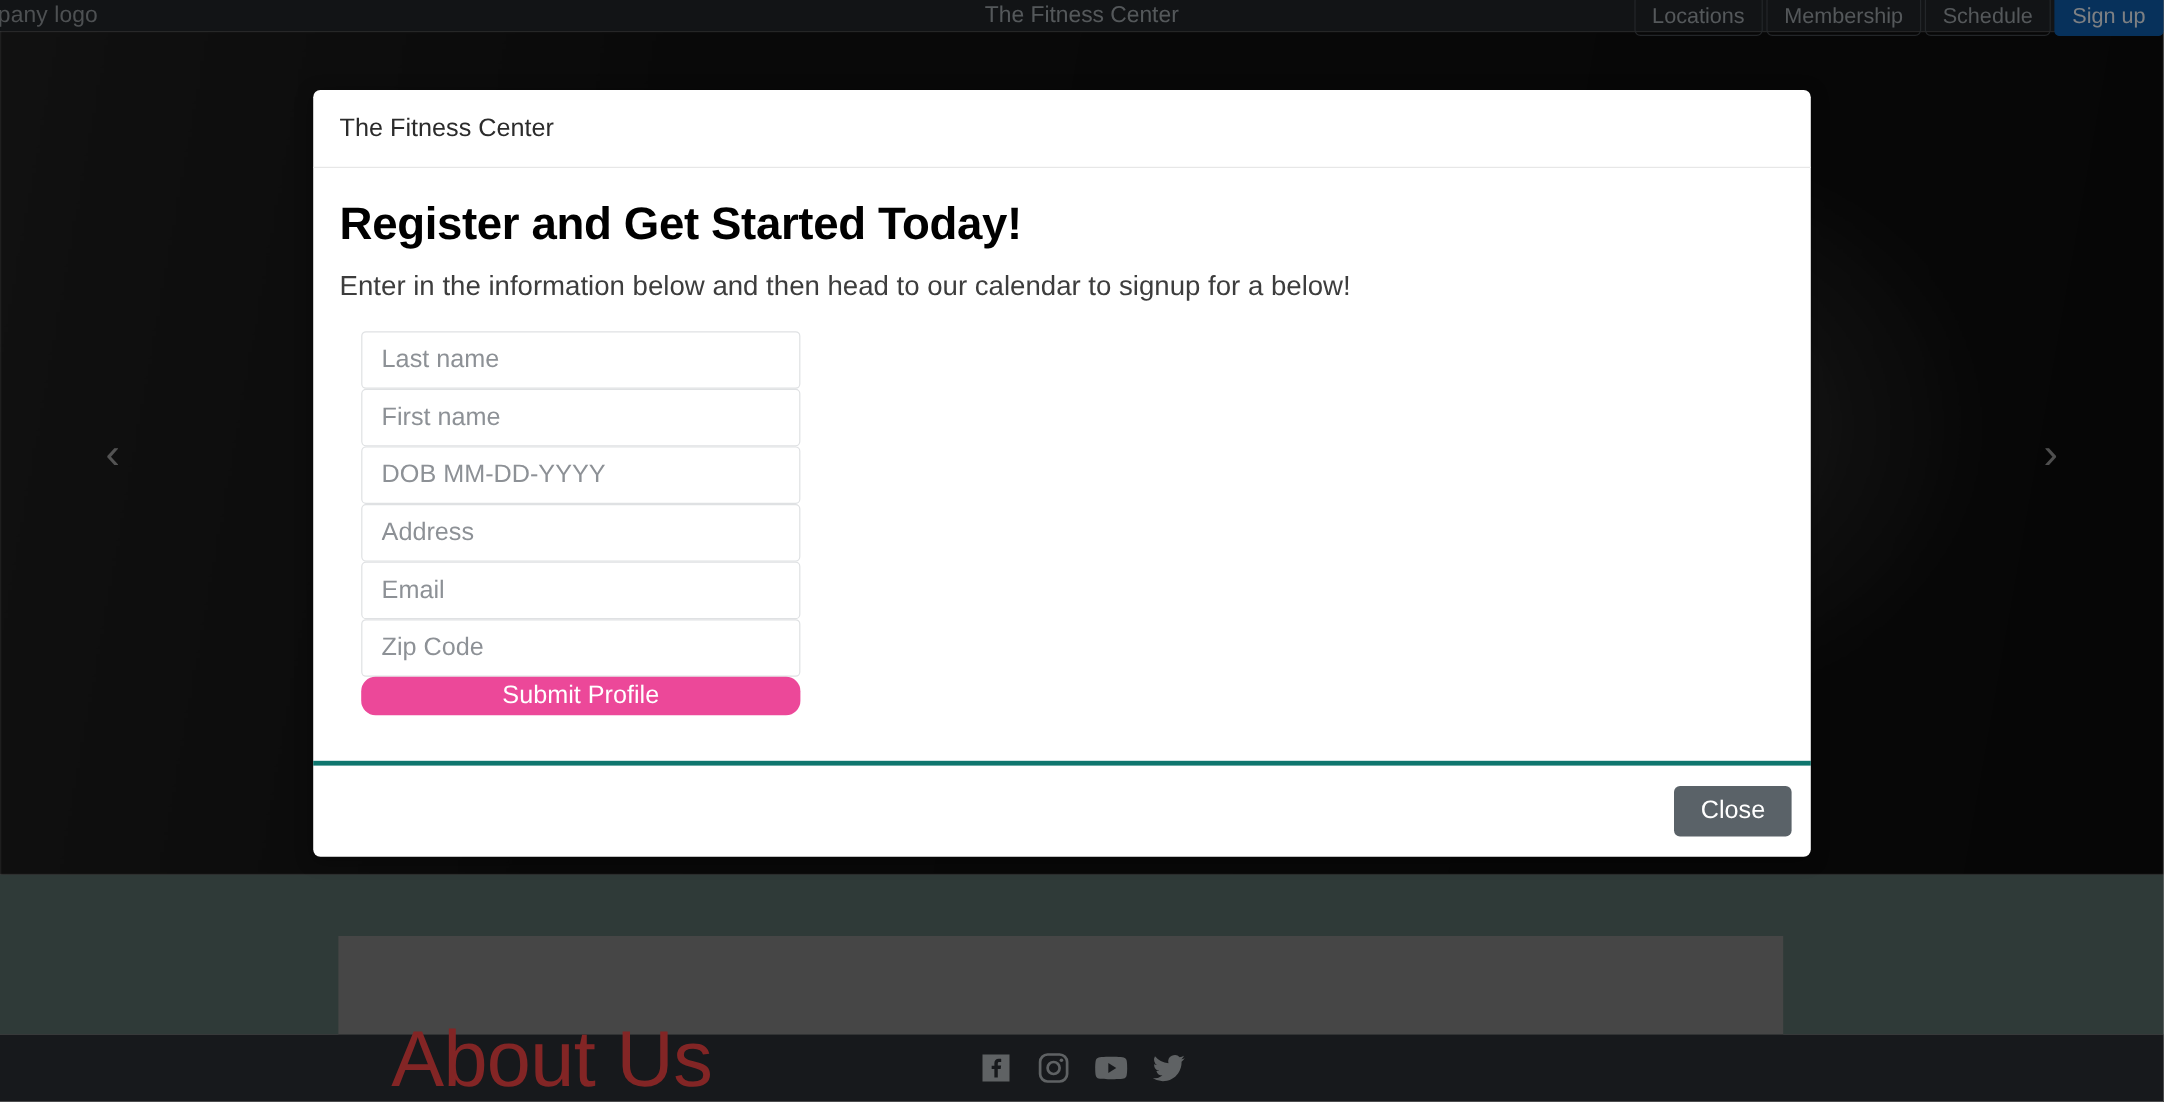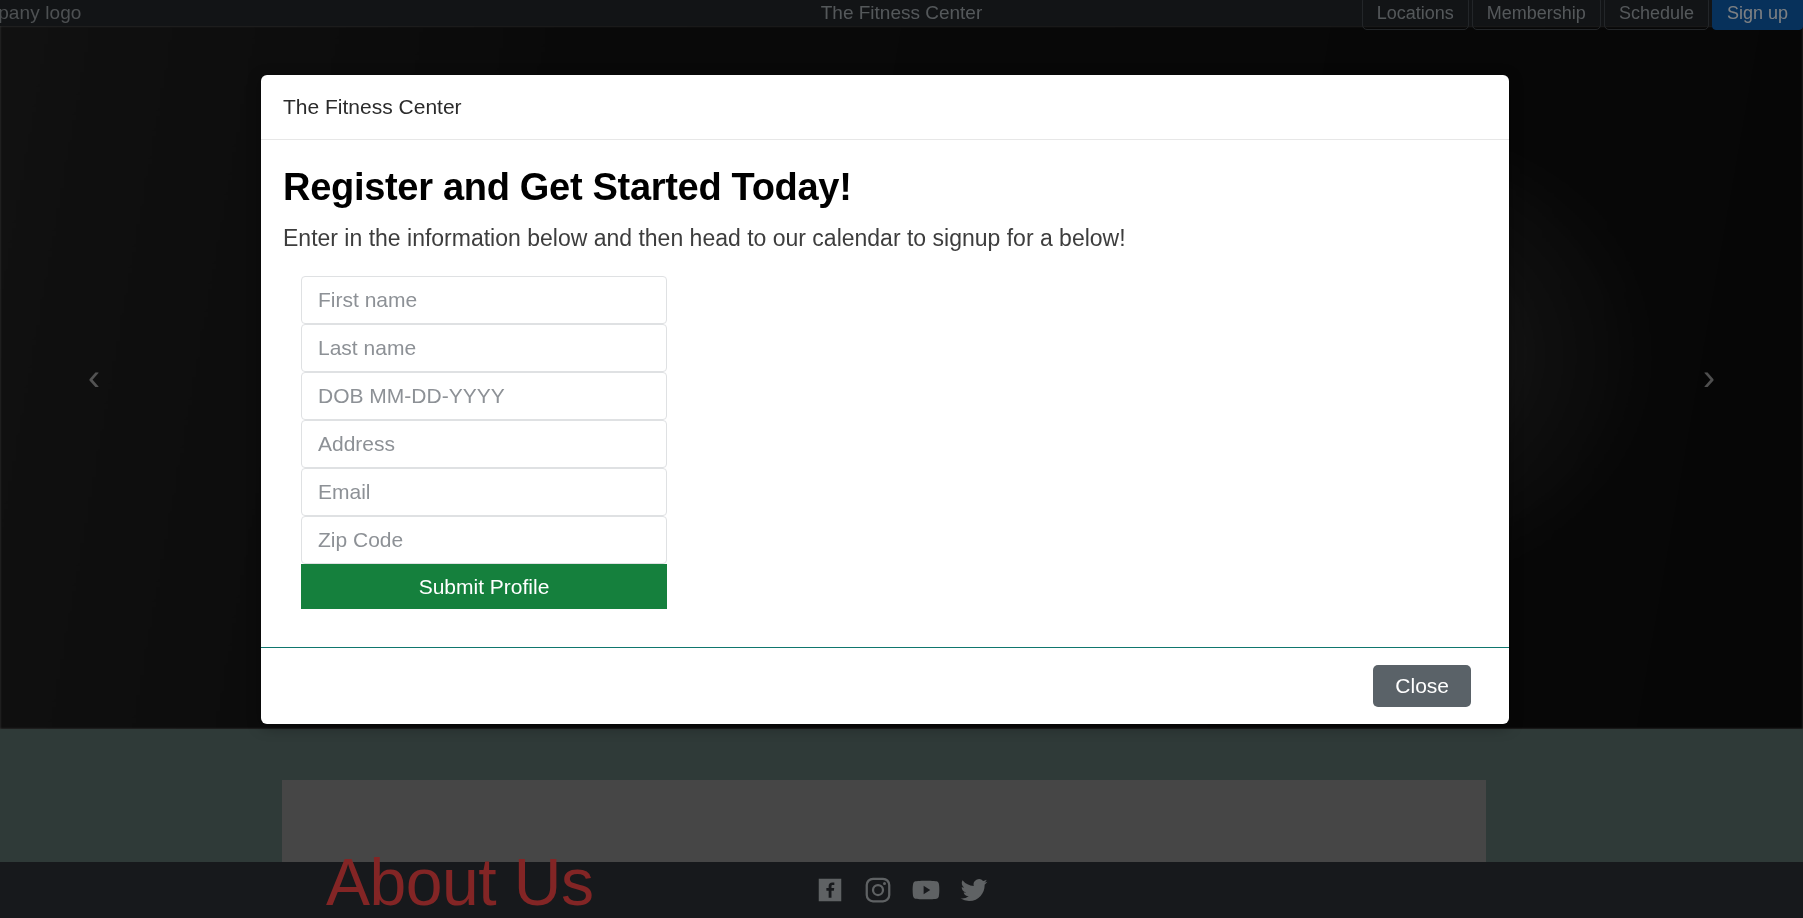--- a/index.html
+++ b/index.html
@@ -242,33 +242,33 @@
   }
   .form-input::placeholder {
     color: #8d9196;
     opacity: 1;
   }
   .form-input + .form-input { margin-top: 0px; }
   #submit-profile-button {
     display: block;
     box-sizing: border-box;
     width: 100%;
-    height: 45px;
+    height: 32px;
     margin-top: 0px;
     border: none;
-    border-radius: 0;
-    background: #15803d;
+    border-radius: 12px;
+    background: #ec4899;
     color: #ffffff;
     font-size: 21px;
     font-family: "Liberation Sans", sans-serif;
     cursor: pointer;
   }
   #modal-footer {
-    border-top: 1px solid #0f766e;
-    padding: 17px 38px;
+    border-top: 4px solid #0f766e;
+    padding: 17px 16px;
     display: flex;
     justify-content: flex-end;
   }
   #close-button {
     background: #5a6268;
     color: #ffffff;
     border: none;
     border-radius: 5px;
     font-size: 21px;
     font-family: "Liberation Sans", sans-serif;
@@ -335,22 +335,22 @@
 
   <div id="modal-header">
     <div id="modal-title">The Fitness Center</div>
   </div>
 
   <div id="modal-body">
     <h1 id="form-heading">Register and Get Started Today!</h1>
     <p id="form-subheading">Enter in the information below and then head to our calendar to signup for a below!</p>
 
     <div id="register-form">
+      <input class="form-input" type="text" placeholder="Last name" value="" style="">
       <input class="form-input" type="text" placeholder="First name" value="" style="">
-      <input class="form-input" type="text" placeholder="Last name" value="" style="">
       <input class="form-input" type="text" placeholder="DOB MM-DD-YYYY" value="" style="">
       <input class="form-input" type="text" placeholder="Address" value="" style="">
       <input class="form-input" type="text" placeholder="Email" value="" style="">
       <input class="form-input" type="text" placeholder="Zip Code" value="" style="">
       <button id="submit-profile-button">Submit Profile</button>
     </div>
   </div>
 
   <div id="modal-footer">
     <button id="close-button">Close</button>

